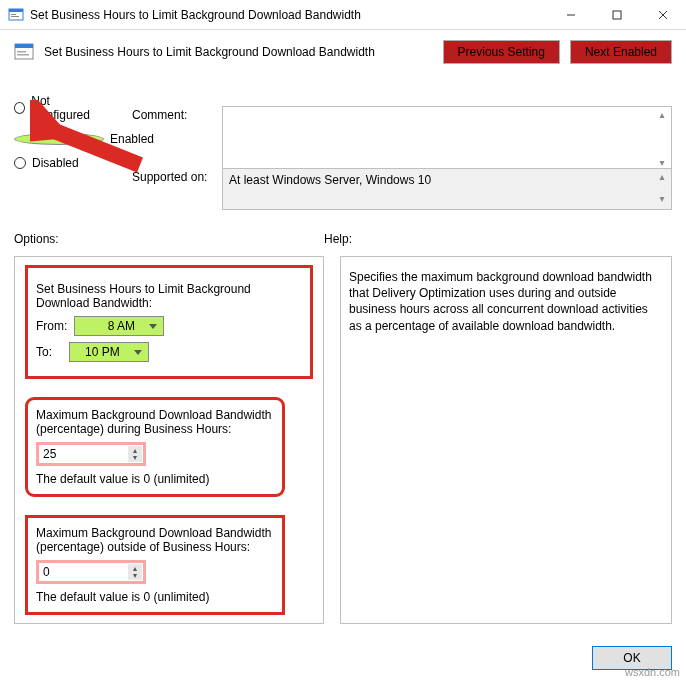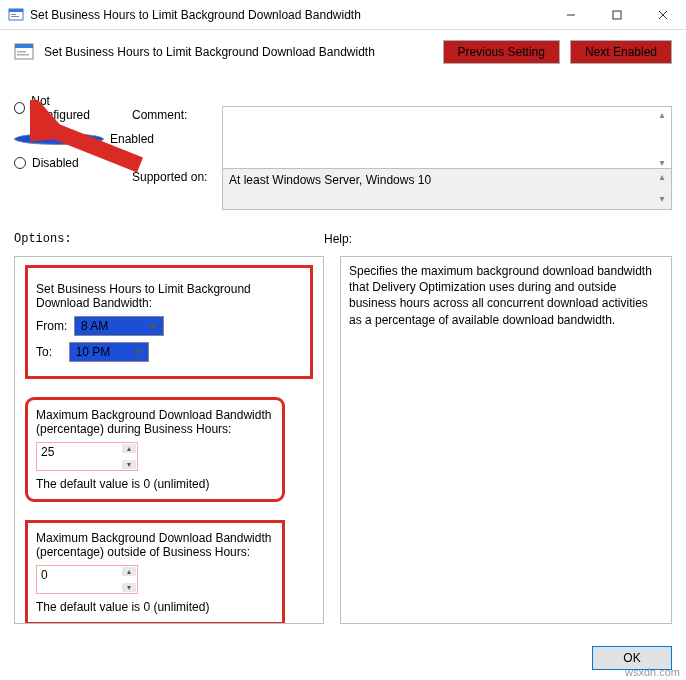--- a/index.html
+++ b/index.html
@@ -19,29 +19,29 @@
 .radio.sel::after { content: ""; width: 6px; height: 6px; background: #333; border-radius: 50%; }
 .fieldrow { position: absolute; left: 132px; right: 14px; display: flex; gap: 8px; }
 .fieldrow .lbl { width: 82px; text-align: left; padding-top: 2px; }
 .ta { flex: 1; border: 1px solid #bfbfbf; background: #fff; height: 68px; position: relative; }
 .ta .scroll-up, .ta .scroll-down { position: absolute; right: 2px; width: 14px; height: 14px; color: #888; font-size: 10px; text-align: center; }
 .ta .scroll-up { top: 2px; } .ta .scroll-down { bottom: 2px; }
 .supp-box { flex: 1; border: 1px solid #bfbfbf; background: #f0f0f0; height: 42px; padding: 4px 6px; position: relative; }
 .supp-box .scroll-up, .supp-box .scroll-down { position: absolute; right: 2px; width: 14px; height: 14px; color: #888; font-size: 10px; text-align: center; }
 .supp-box .scroll-up { top: 2px; } .supp-box .scroll-down { bottom: 2px; }
 .section-labels { position: absolute; top: 232px; left: 14px; right: 14px; display: flex; }
-.section-labels .opts { width: 310px; font-family: Liberation Mono, monospace; }
+.section-labels .opts { width: 310px; }
 .panes { position: absolute; top: 256px; left: 14px; right: 14px; bottom: 56px; display: flex; gap: 16px; }
 .pane { border: 1px solid #bfbfbf; background: #fff; overflow: hidden; position: relative; }
 .pane.left { width: 310px; padding: 8px 10px; }
-.pane.right { flex: 1; padding: 6px 8px; line-height: 1.35; }
+.pane.right { flex: 1; padding: 12px 8px; line-height: 1.35; }
 .redbox { border: 3px solid #d92b24; padding: 8px; margin-bottom: 18px; background: #fff; }
-.sel { border: 1px solid #888; background: #1d4ed8; padding: 2px 14px 2px 6px; position: relative; display: inline-block; min-width: 90px; }
+.sel { border: 1px solid #888; background: #bef264; padding: 2px 28px 2px 6px; position: relative; display: inline-block; min-width: 90px; text-align: right; }
 .sel::after { content: ""; position: absolute; right: 6px; top: 7px; border-left: 4px solid transparent; border-right: 4px solid transparent; border-top: 5px solid #555; }
-.spin { border: 1px solid #fca5a5; background: #fff; padding: 2px 18px 11px 4px; position: relative; display: inline-block; width: 102px; }
+.spin { border: 3px solid #fca5a5; background: #fff; padding: 2px 18px 2px 4px; position: relative; display: inline-block; width: 110px; }
 .spin .ar { position: absolute; right: 1px; width: 14px; height: 9px; background: #e8e8e8; font-size: 8px; text-align: center; line-height: 9px; color: #555; }
 .spin .up { top: 1px; } .spin .dn { bottom: 1px; }
 .lblrow { margin: 6px 0; }
 .footer { position: absolute; bottom: 10px; right: 14px; display: flex; gap: 10px; }
 .footer .btn { min-width: 80px; background: #e1e1e1; }
 .footer .btn.ok { border: 1px solid #0078d7; }
 .arrow { position: absolute; top: 100px; left: 30px; pointer-events: none; }
 .watermark { position: absolute; bottom: 2px; right: 6px; color: #999; font-size: 11px; }
 </style>
 </head>

